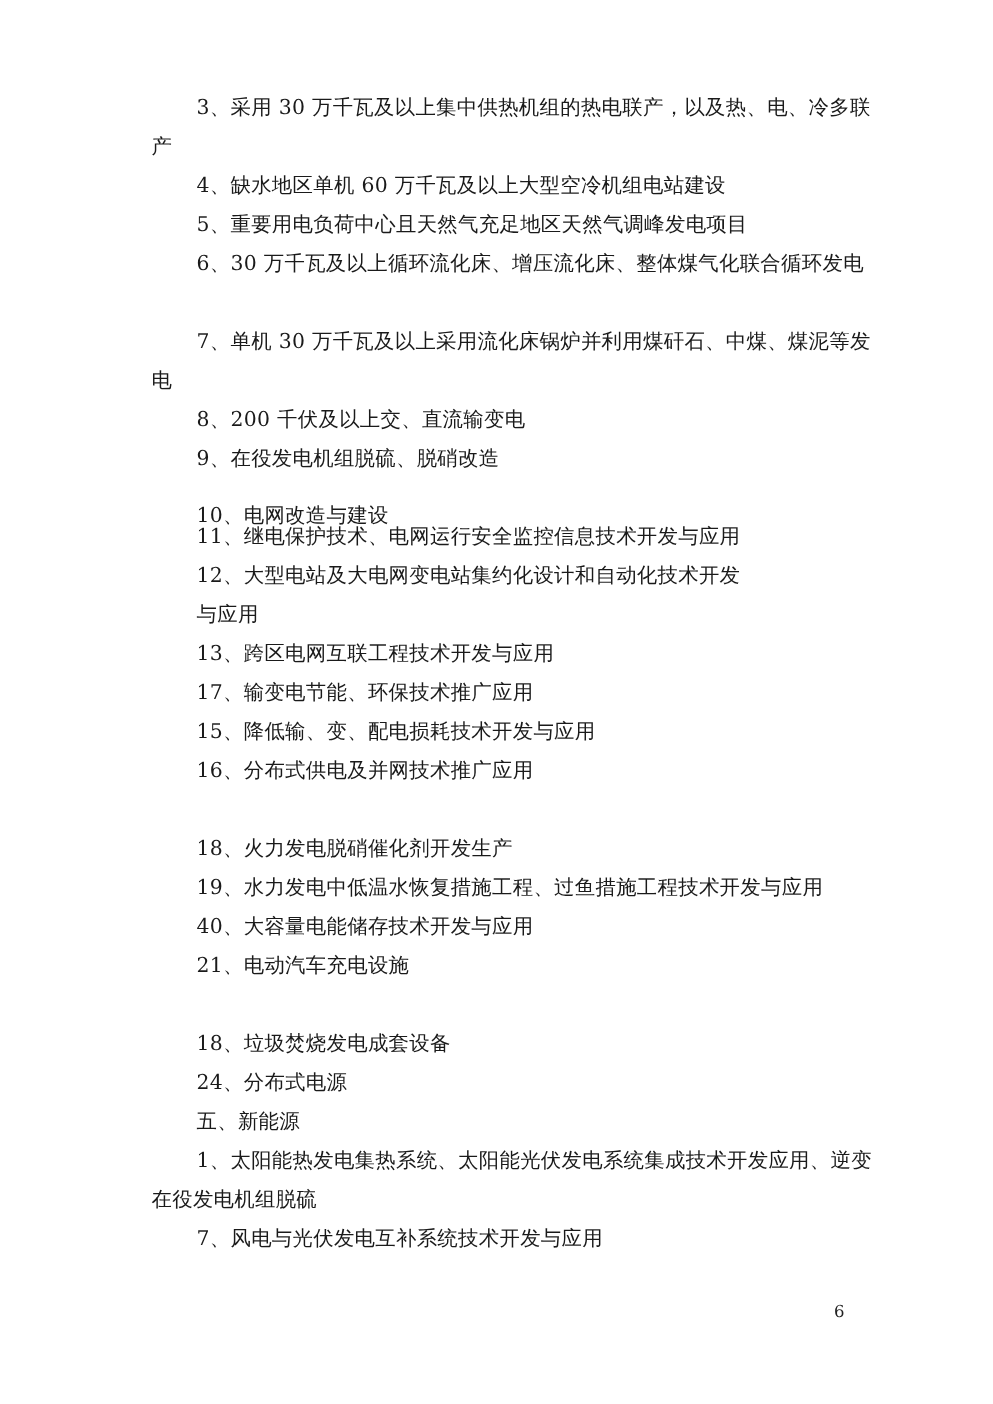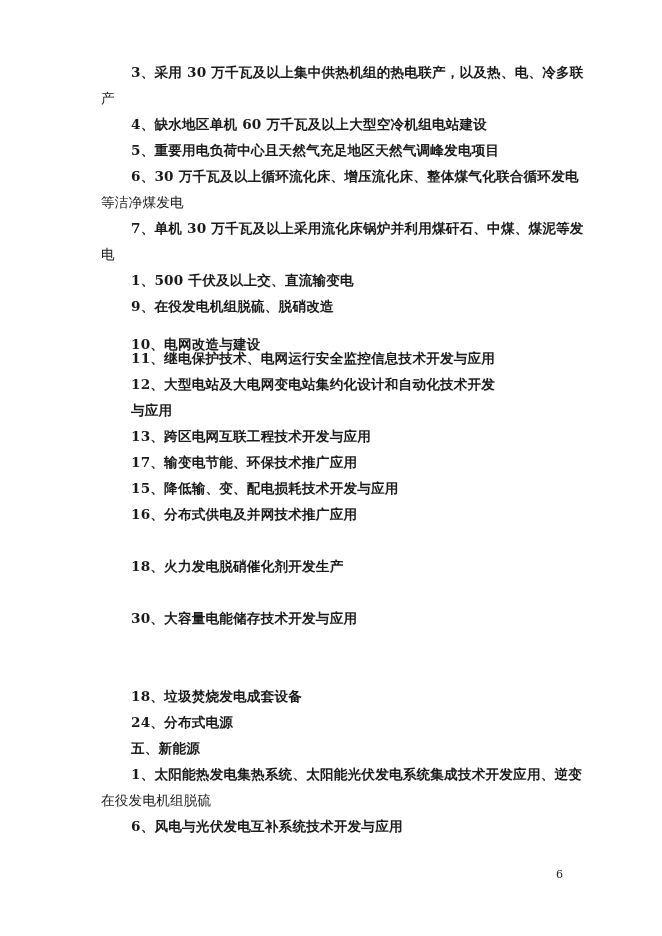--- a/index.html
+++ b/index.html
@@ -11,51 +11,52 @@
     .page { position: absolute; left: 0; top: 0; width: 662px; height: 936px; background: #fff; }
     .line {
       position: absolute;
       left: 101px;
       width: 470px;
       font-size: 13.6px;
       line-height: 18px;
       white-space: nowrap;
       letter-spacing: 0.2px;
     }
-    .indent { left: 131px; font-weight: bold; }
+    .indent { left: 131px; }
     .page-num {
       position: absolute; left: 556px; top: 868px;
       font-size: 11px; color: #222;
     }
   </style>
 </head>
 <body>
 
 <div class="page">
   <div class="line indent" style="top:63px">3、采用 30 万千瓦及以上集中供热机组的热电联产，以及热、电、冷多联</div>
   <div class="line" style="top:89px">产</div>
   <div class="line indent" style="top:115px">4、缺水地区单机 60 万千瓦及以上大型空冷机组电站建设</div>
   <div class="line indent" style="top:141px">5、重要用电负荷中心且天然气充足地区天然气调峰发电项目</div>
   <div class="line indent" style="top:167px">6、30 万千瓦及以上循环流化床、增压流化床、整体煤气化联合循环发电</div>
-  <div class="line" style="top:193px">等洁净煤发电</div>
   <div class="line indent" style="top:219px">7、单机 30 万千瓦及以上采用流化床锅炉并利用煤矸石、中煤、煤泥等发</div>
   <div class="line" style="top:245px">电</div>
-  <div class="line indent" style="top:271px">1、500 千伏及以上交、直流输变电</div>
+  <div class="line indent" style="top:271px">8、200 千伏及以上交、直流输变电</div>
   <div class="line indent" style="top:297px">9、在役发电机组脱硫、脱硝改造</div>
   <div class="line indent" style="top:335px">10、电网改造与建设</div>
   <div class="line indent" style="top:349px">11、继电保护技术、电网运行安全监控信息技术开发与应用</div>
   <div class="line indent" style="top:375px">12、大型电站及大电网变电站集约化设计和自动化技术开发</div>
   <div class="line indent" style="top:401px">与应用</div>
   <div class="line indent" style="top:427px">13、跨区电网互联工程技术开发与应用</div>
   <div class="line indent" style="top:453px">17、输变电节能、环保技术推广应用</div>
   <div class="line indent" style="top:479px">15、降低输、变、配电损耗技术开发与应用</div>
   <div class="line indent" style="top:505px">16、分布式供电及并网技术推广应用</div>
   <div class="line indent" style="top:557px">18、火力发电脱硝催化剂开发生产</div>
-  <div class="line indent" style="top:609px">30、大容量电能储存技术开发与应用</div>
+  <div class="line indent" style="top:583px">19、水力发电中低温水恢复措施工程、过鱼措施工程技术开发与应用</div>
+  <div class="line indent" style="top:609px">40、大容量电能储存技术开发与应用</div>
+  <div class="line indent" style="top:635px">21、电动汽车充电设施</div>
   <div class="line indent" style="top:687px">18、垃圾焚烧发电成套设备</div>
   <div class="line indent" style="top:713px">24、分布式电源</div>
   <div class="line indent" style="top:739px">五、新能源</div>
   <div class="line indent" style="top:765px">1、太阳能热发电集热系统、太阳能光伏发电系统集成技术开发应用、逆变</div>
   <div class="line" style="top:791px">在役发电机组脱硫</div>
-  <div class="line indent" style="top:817px">6、风电与光伏发电互补系统技术开发与应用</div>
+  <div class="line indent" style="top:817px">7、风电与光伏发电互补系统技术开发与应用</div>
 
   <div class="page-num">6</div>
 </div>
 
 </body></html>

